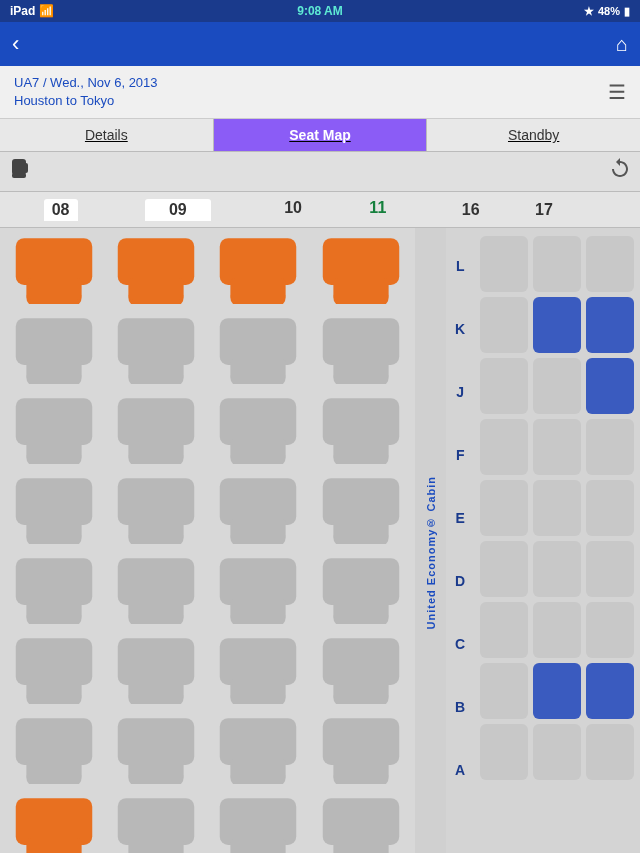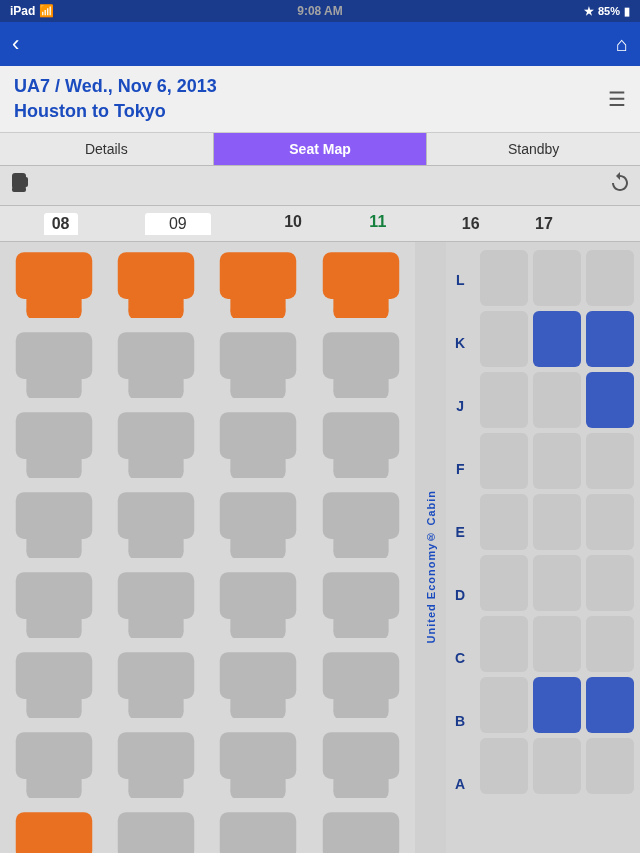--- a/index.html
+++ b/index.html
@@ -17,21 +17,21 @@
       height: 22px;
       display: flex;
       align-items: center;
       justify-content: space-between;
       padding: 0 10px;
       color: white;
       font-size: 12px;
       font-weight: 600;
     }
     .status-left { display: flex; align-items: center; gap: 4px; }
-    .status-center { position: absolute; left: 50%; transform: translateX(-50%); font-size: 12px; font-weight: 600; color: #a3a3a3; }
+    .status-center { position: absolute; left: 50%; transform: translateX(-50%); font-size: 12px; font-weight: 600; color: #5eead4; }
     .status-right { display: flex; align-items: center; gap: 4px; font-size: 11px; }
 
     
     .nav-bar {
       background: #1a4bbf;
       height: 44px;
       display: flex;
       align-items: center;
       justify-content: space-between;
       padding: 0 12px;
@@ -60,32 +60,33 @@
 
     
     .flight-info-bar {
       background: #f0f0f0;
       padding: 8px 14px;
       display: flex;
       justify-content: space-between;
       align-items: center;
       border-bottom: 1px solid #ccc;
     }
-    .flight-info-text { color: #1a4bbf; font-size: 18px; font-weight: 700; line-height: 1.4; }
+    .flight-info-text { color: #1a4bbf; font-size: 13px; font-weight: 400; line-height: 1.4; }
     .list-icon {
       font-size: 20px;
       color: #555;
       cursor: pointer;
     }
 
     
     .tabs-bar {
       display: flex;
       background: #f0f0f0;
       border-bottom: 1px solid #bbb;
+      text-decoration: underline;
     }
     .tab {
       flex: 1;
       text-align: center;
       padding: 8px 0;
       font-size: 14px;
       color: #333;
       cursor: pointer;
       border-right: 1px solid #bbb;
       background: #e8e8e8;
@@ -114,21 +115,21 @@
 <body>
 
 <div class="status-bar">
   <div class="status-left">
     <span>iPad</span>
     <span>📶</span>
   </div>
   <span class="status-center">9:08 AM</span>
   <div class="status-right">
     <span>★</span>
-    <span>85%</span>
+    <span>48%</span>
     <span>▮</span>
   </div>
 </div>
 
 <div class="nav-bar">
   <span class="nav-back">‹</span>
   <span class="nav-home">⌂</span>
 </div>
 
 <div class="flight-info-bar">
@@ -157,21 +158,21 @@
     <svg width="24" height="24" viewBox="0 0 24 24">
       <path d="M12 4V1L8 5l4 4V6c3.31 0 6 2.69 6 6s-2.69 6-6 6-6-2.69-6-6H4c0 4.42 3.58 8 8 8s8-3.58 8-8-3.58-8-8-8z" fill="#555"></path>
     </svg>
   </span>
 </div>
 
 <div style="background:#e4e4e4; height:36px; display:flex; align-items:center; border-bottom:1px solid #bbb; overflow:hidden;">
 
   <div style="width:430px; display:flex; justify-content:space-around; padding:0 10px;">
     <span style="font-size:16px;font-weight:600;color:#333;background:white;padding:2px 8px;border-radius:3px 3px 0 0;">08</span>
-    <span style="font-size:16px;font-weight:400;color:#333;background:white;padding:2px 24px;border-radius:3px 3px 0 0;">09</span>
+    <span style="font-size:16px;font-weight:700;color:#333;background:white;padding:2px 24px;border-radius:3px 3px 0 0;">09</span>
     <span style="font-size:16px;font-weight:600;color:#333;margin-left:6px;">10</span>
     <span style="font-size:16px;font-weight:600;color:#15803d;">11</span>
   </div>
 
   <div style="flex:1; display:flex; justify-content:space-around; padding:0 4px;">
     <span style="font-size:16px;font-weight:600;color:#333;">16</span>
     <span style="font-size:16px;font-weight:600;color:#333;">17</span>
     <span style="font-size:16px;font-weight:600;color:#333;"></span>
   </div>
 </div>

